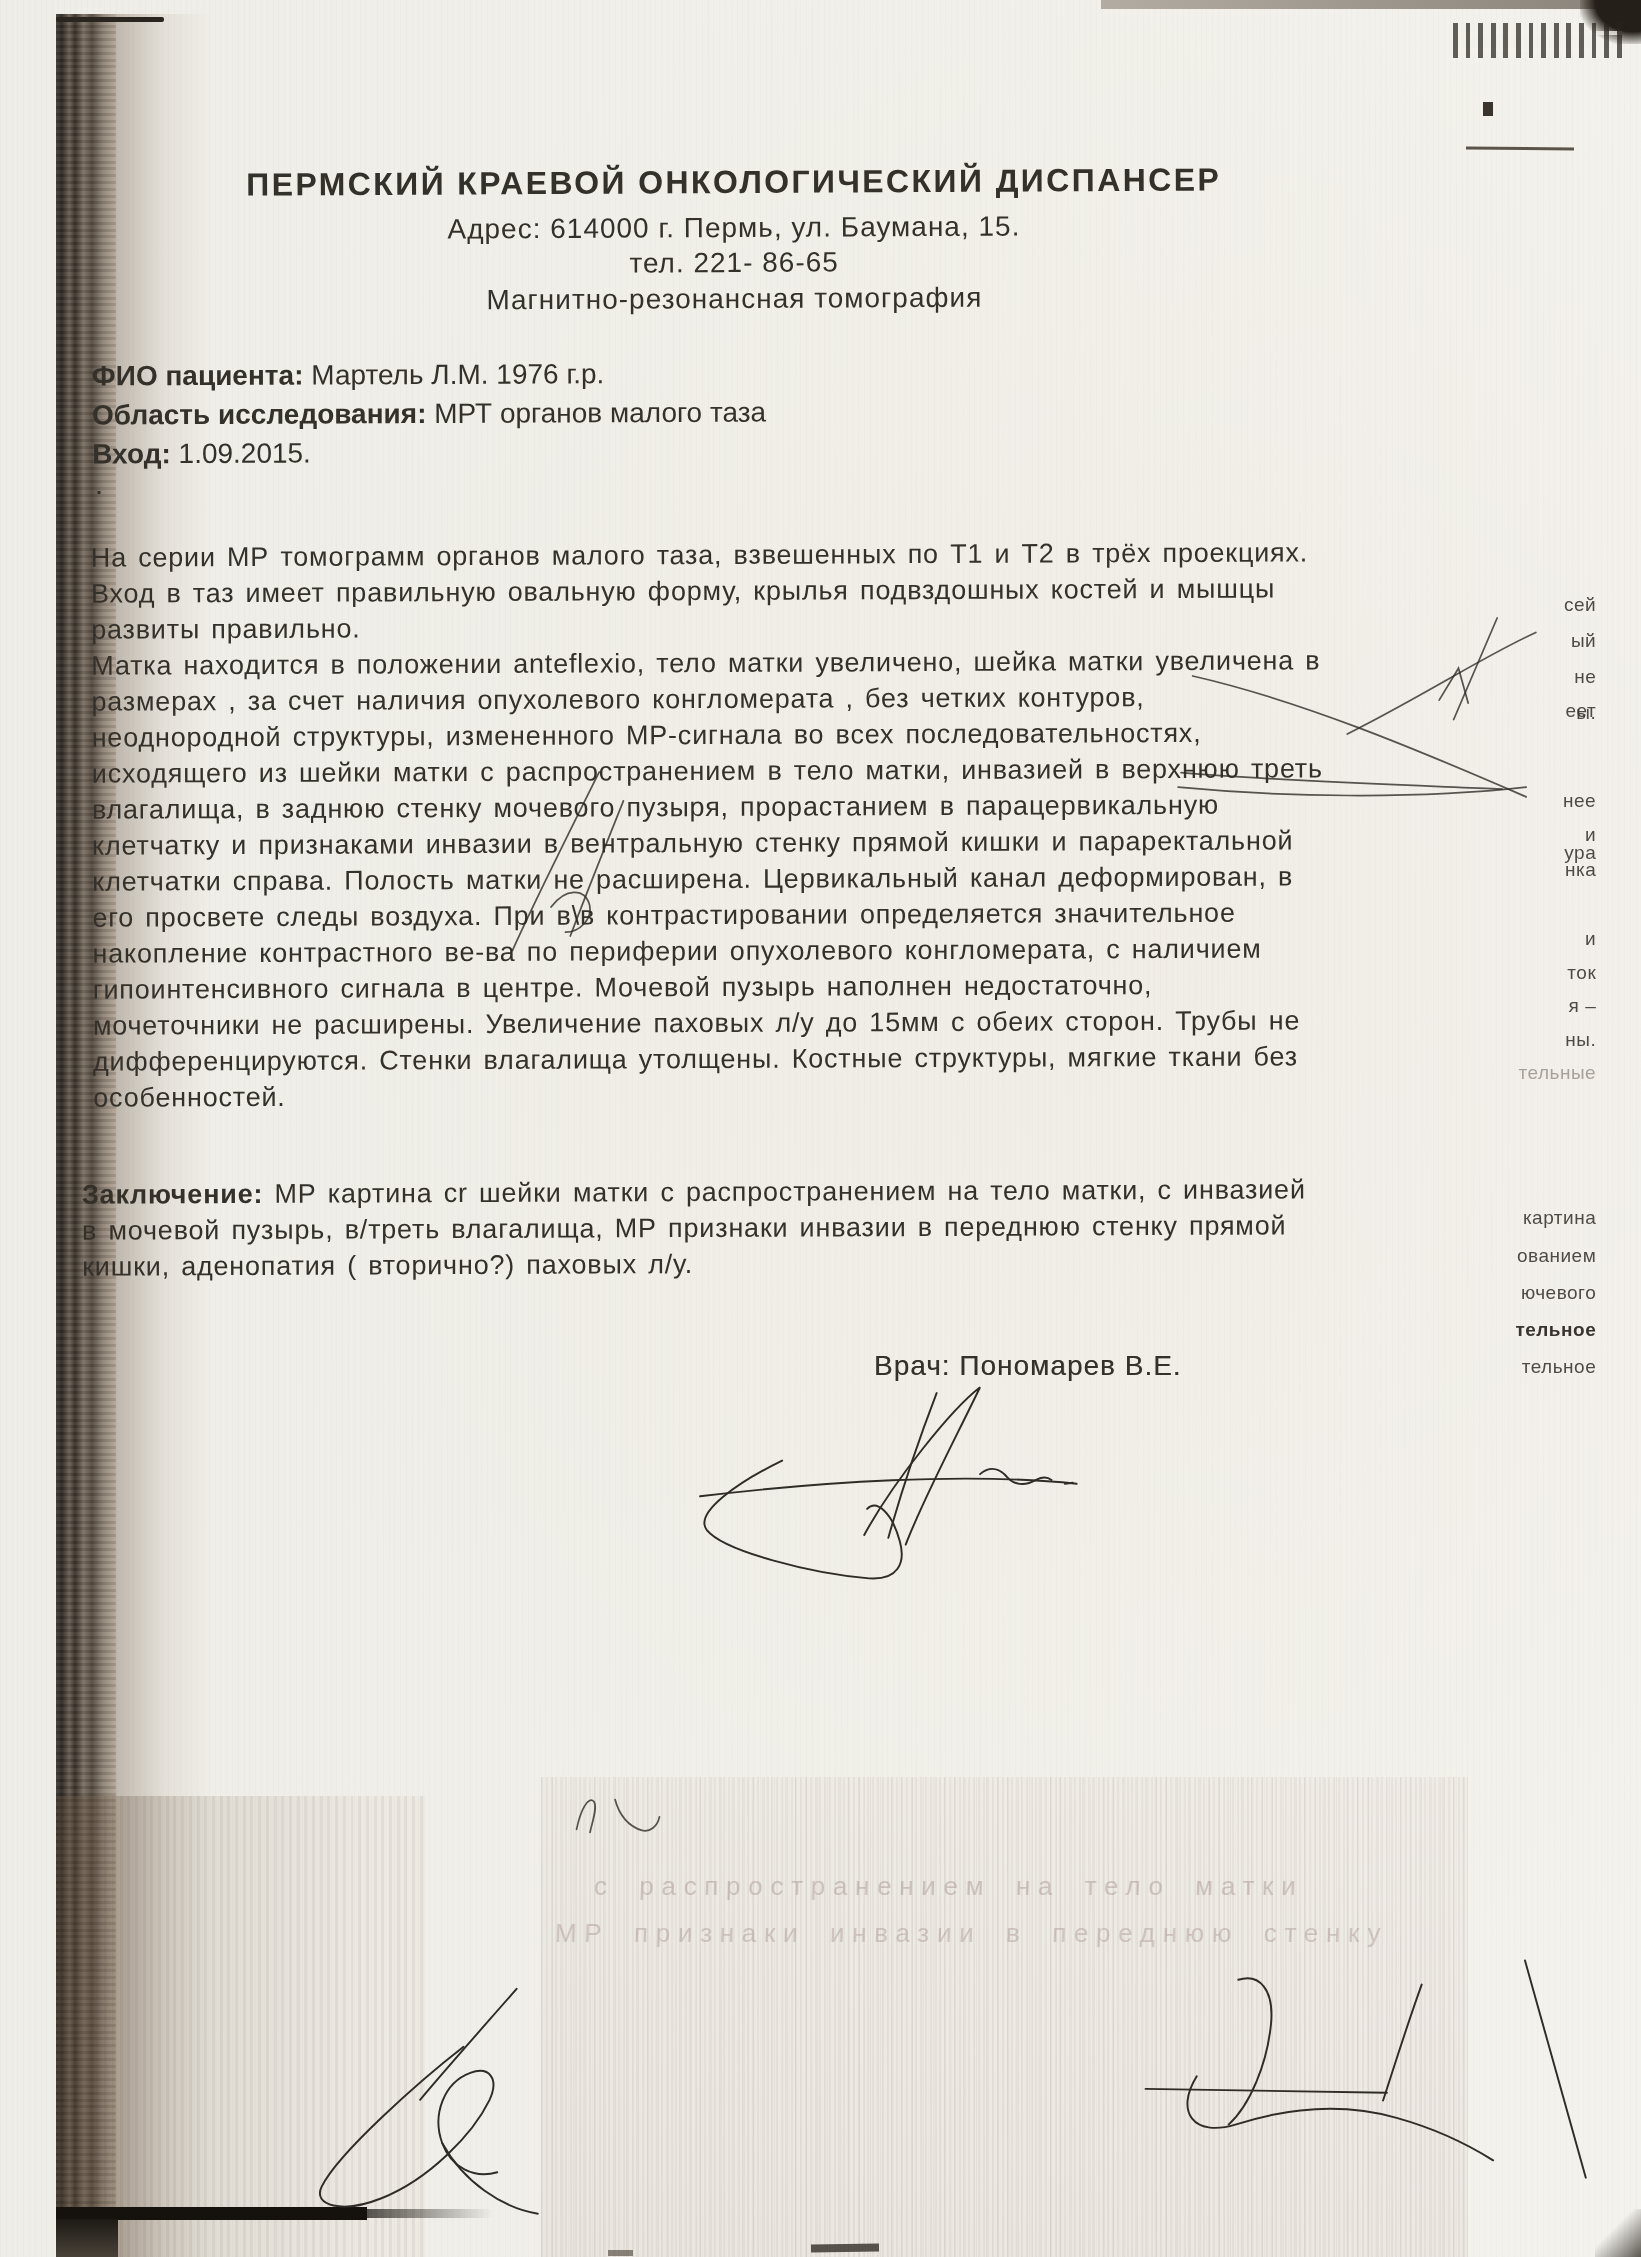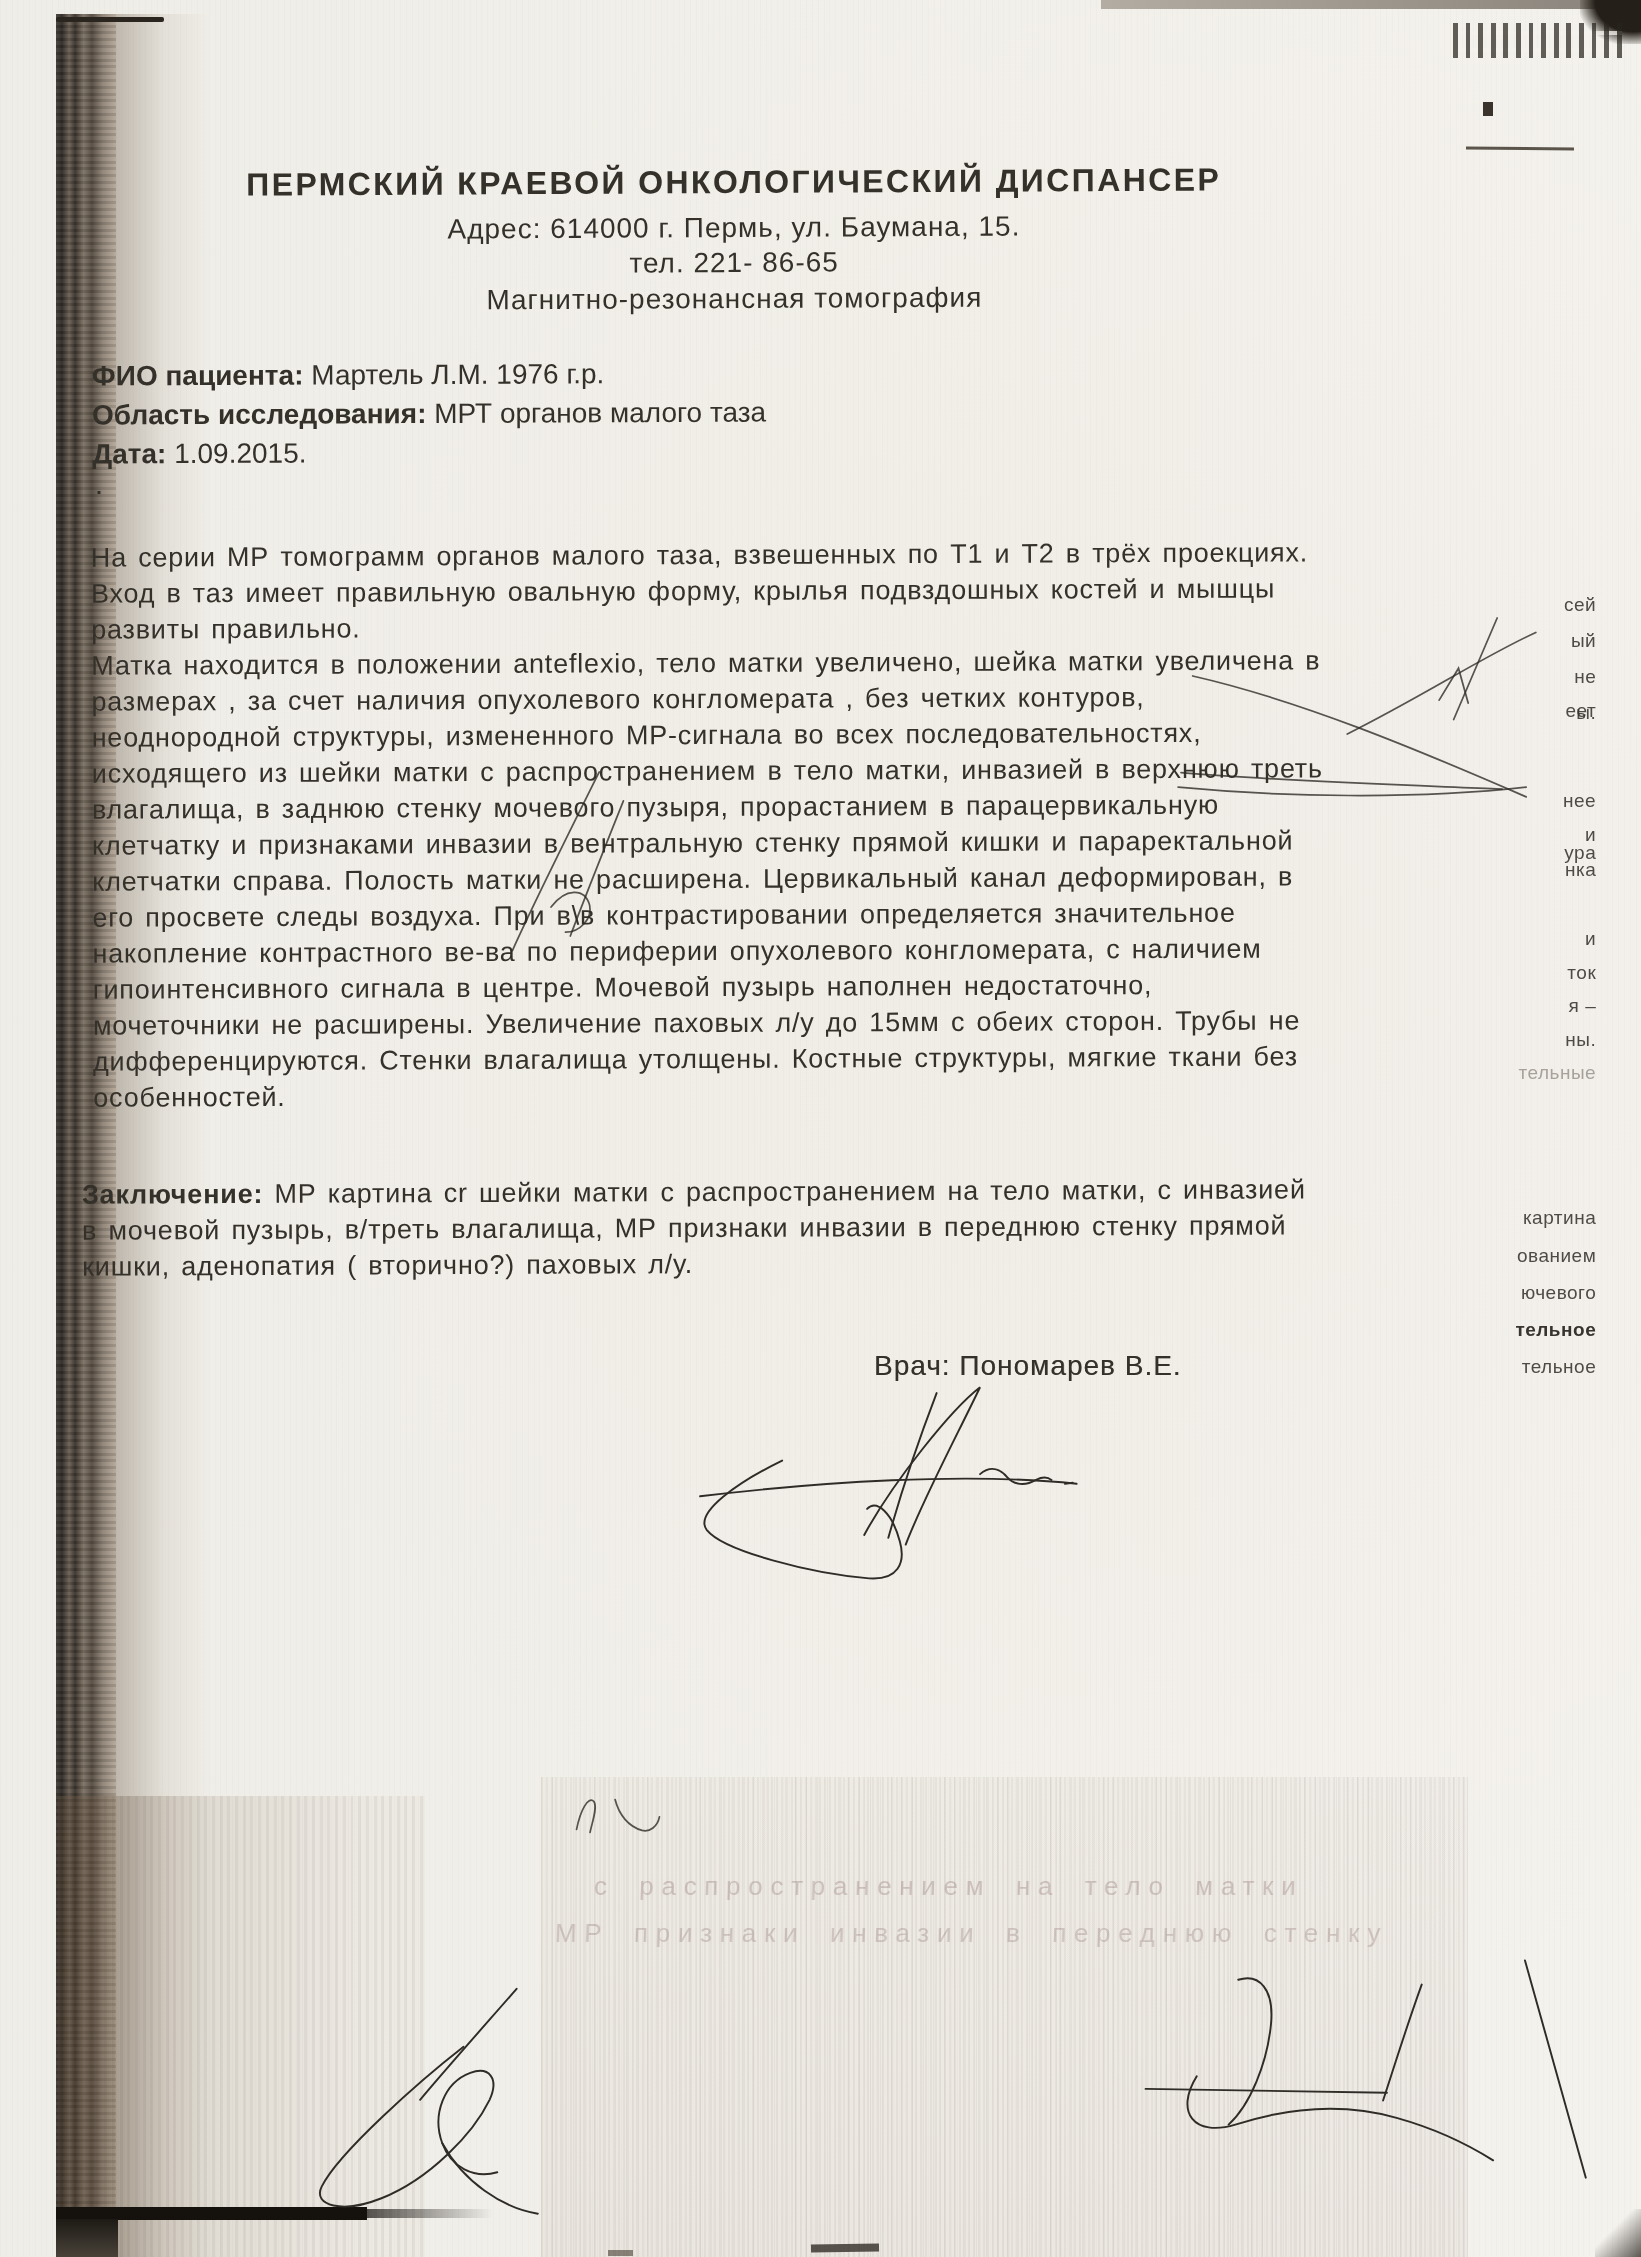--- a/index.html
+++ b/index.html
@@ -128,21 +128,21 @@
   <div class="hdr">
     <div class="hdr-title">ПЕРМСКИЙ КРАЕВОЙ ОНКОЛОГИЧЕСКИЙ ДИСПАНСЕР</div>
     <div class="hdr-addr">Адрес: 614000 г. Пермь, ул. Баумана, 15.</div>
     <div class="hdr-phone">тел. 221- 86-65</div>
     <div class="hdr-sub">Магнитно-резонансная томография</div>
   </div>
 
   <div class="patient">
     <div><span class="b">ФИО пациента:</span> <span>Мартель Л.М. 1976 г.р.</span></div>
     <div><span class="b">Область исследования:</span> <span>МРТ органов малого  таза</span></div>
-    <div><span class="b">Дата:</span> <span>1.09.2015.</span></div>
+    <div><span class="b">Вход:</span> <span>1.09.2015.</span></div>
   </div>
   <div class="stray-dot txt">.</div>
 
   <div class="findings">
     <div class="line">На серии МР томограмм органов малого таза, взвешенных по Т1 и Т2 в трёх проекциях.</div>
     <div class="line">Вход в таз имеет правильную овальную форму, крылья подвздошных костей и мышцы</div>
     <div class="line">развиты правильно.</div>
     <div class="line">Матка находится в положении anteflexio, тело матки увеличено, шейка матки увеличена в</div>
     <div class="line">размерах , за счет наличия опухолевого  конгломерата , без четких контуров,</div>
     <div class="line">неоднородной структуры, измененного МР-сигнала во всех последовательностях,</div>

